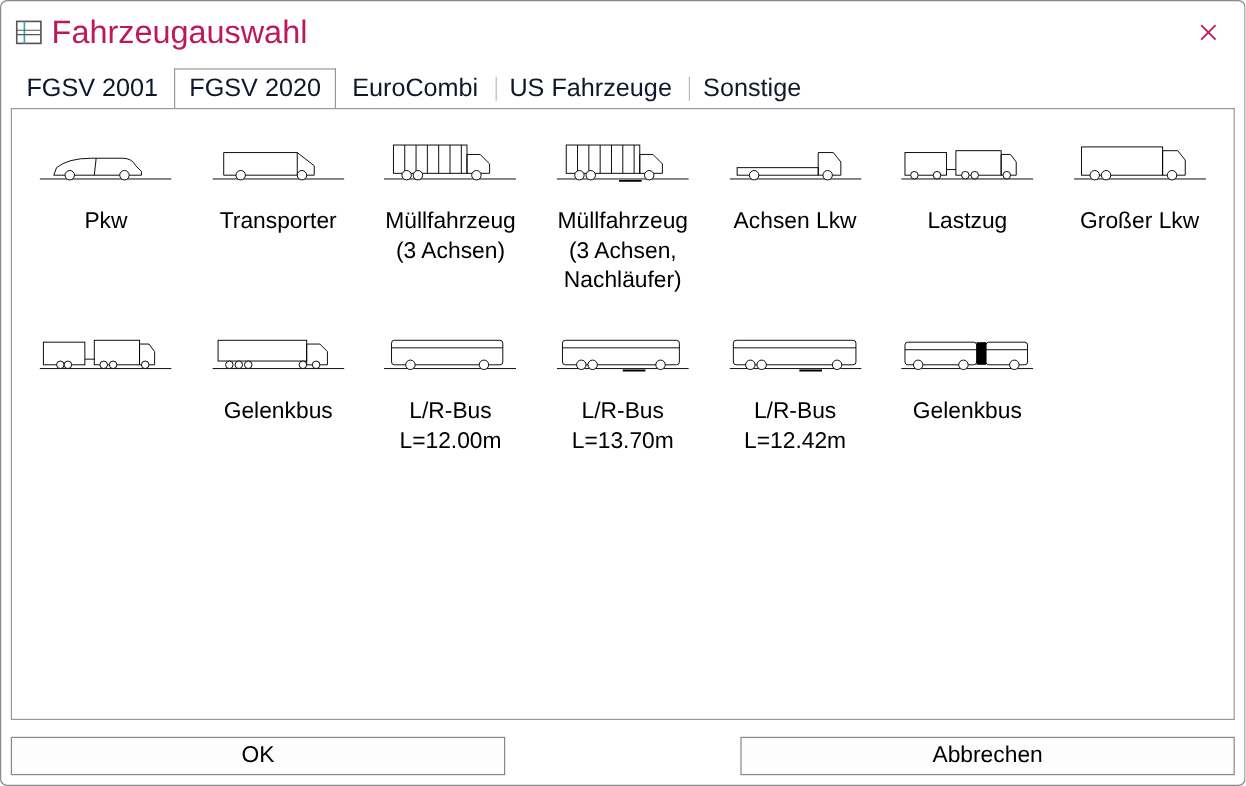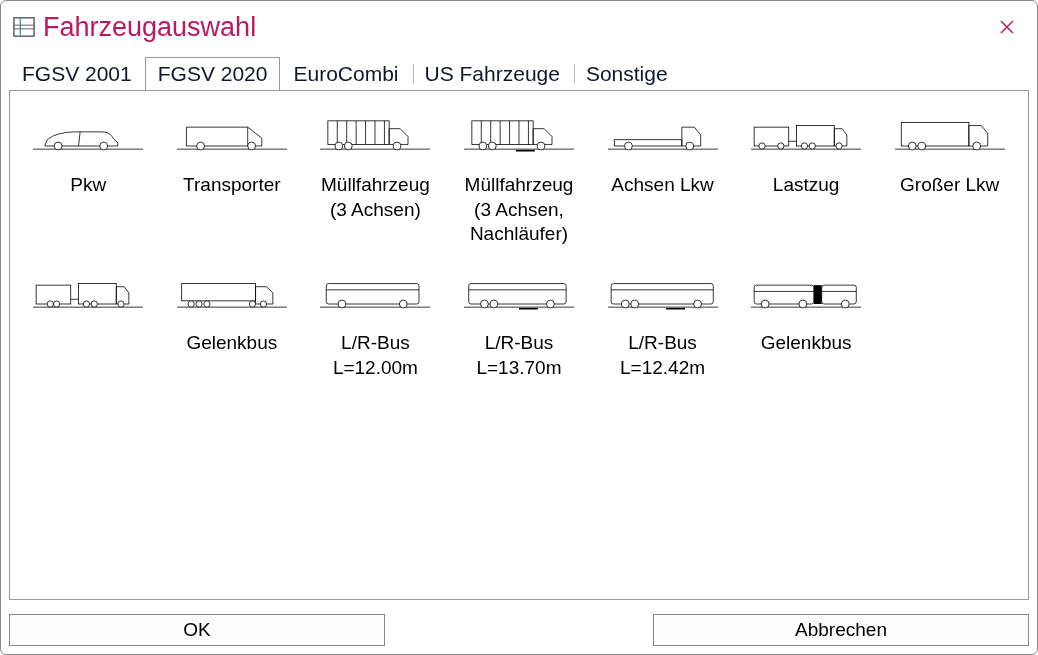--- a/index.html
+++ b/index.html
@@ -117,21 +117,21 @@
       line-height: 1.3;
     }
 
     .button-row {
       display: flex;
       justify-content: space-between;
       padding: 6px 8px 8px 8px;
       gap: 8px;
     }
     .button-row button {
-      width: 376px;
+      width: 412px;
       height: 32px;
       font-size: 19px;
       font-family: inherit;
       background: #fdfdfd;
       border: 1px solid #888;
       cursor: pointer;
     }
     .spacer { flex:1; }
   </style>
 </head>

